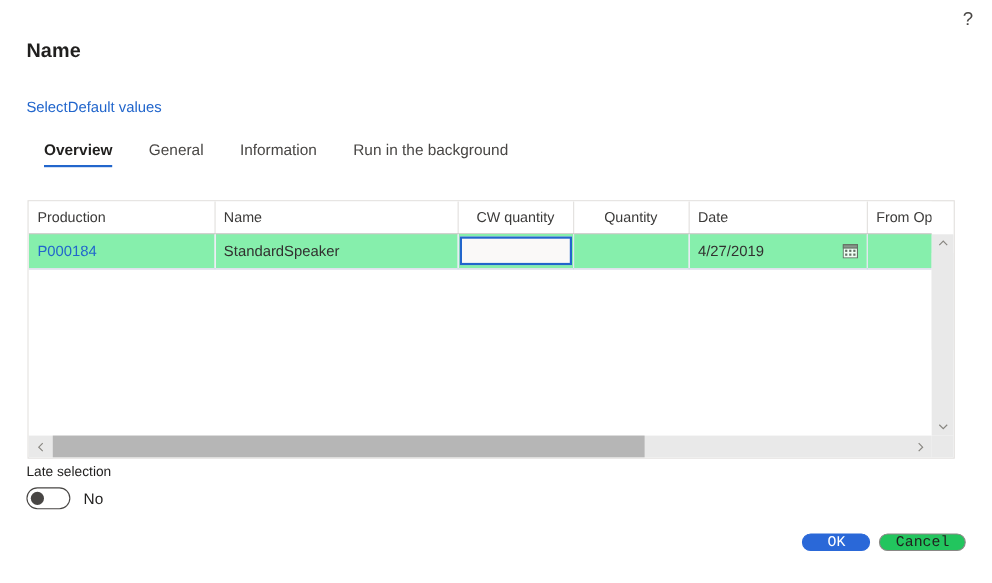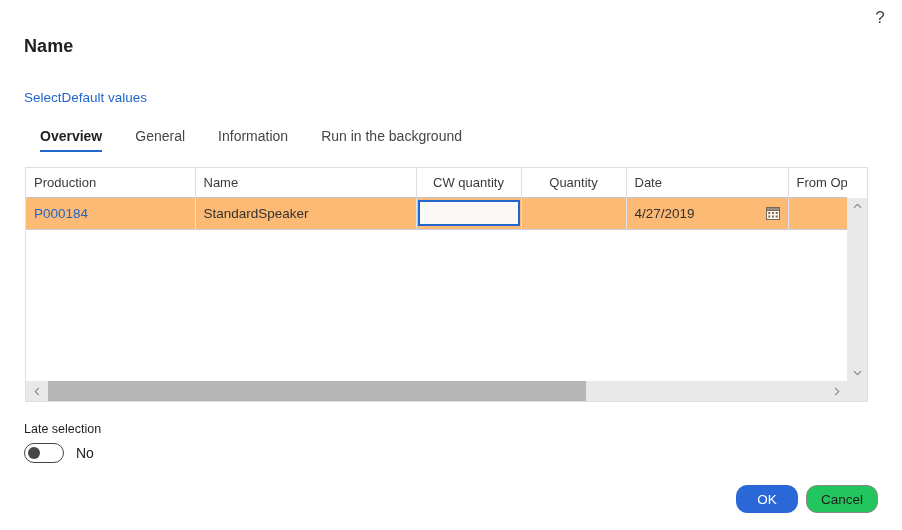--- a/index.html
+++ b/index.html
@@ -89,21 +89,21 @@
     right: 0;
     bottom: 0;
     height: 2px;
     background: #2266cc;
   }
 
   
   .grid-wrap {
     position: absolute;
     left: 25px;
-    top: 167px;
+    top: 182px;
     width: 843px;
     height: 235px;
     background: #ffffff;
     border: 1px solid #e1dfdd;
     box-sizing: border-box;
     overflow: hidden;
   }
   .grid-scroll-area {
     position: absolute;
     left: 0;
@@ -137,21 +137,21 @@
     height: 32px;
     padding: 0 8px;
     border-right: 1px solid #dfe3ee;
     border-bottom: 1px solid #c9cfe0;
     box-sizing: border-box;
     white-space: nowrap;
     overflow: hidden;
     vertical-align: middle;
   }
   tr.row-selected td {
-    background: #fdba74;
+    background: #86efac;
   }
   td.link-cell span {
     color: #2266cc;
     cursor: pointer;
   }
 
   td.cell-focused {
     padding: 0;
     position: relative;
   }
@@ -319,25 +319,25 @@
   
   .footer {
     position: absolute;
     right: 24px;
     top: 485px;
     display: flex;
     align-items: center;
     gap: 8px;
   }
   .btn {
-    height: 28px;
+    height: 16px;
     min-width: 62px;
     padding: 0 14px;
     font-size: 13.5px;
-    font-family: Liberation Sans, sans-serif;
+    font-family: Liberation Mono, monospace;
     cursor: pointer;
     box-sizing: border-box;
     border-radius: 11px;
     display: inline-flex;
     align-items: center;
     justify-content: center;
   }
   .btn-primary {
     background: #2a68d8;
     border: 1px solid #2a68d8;

